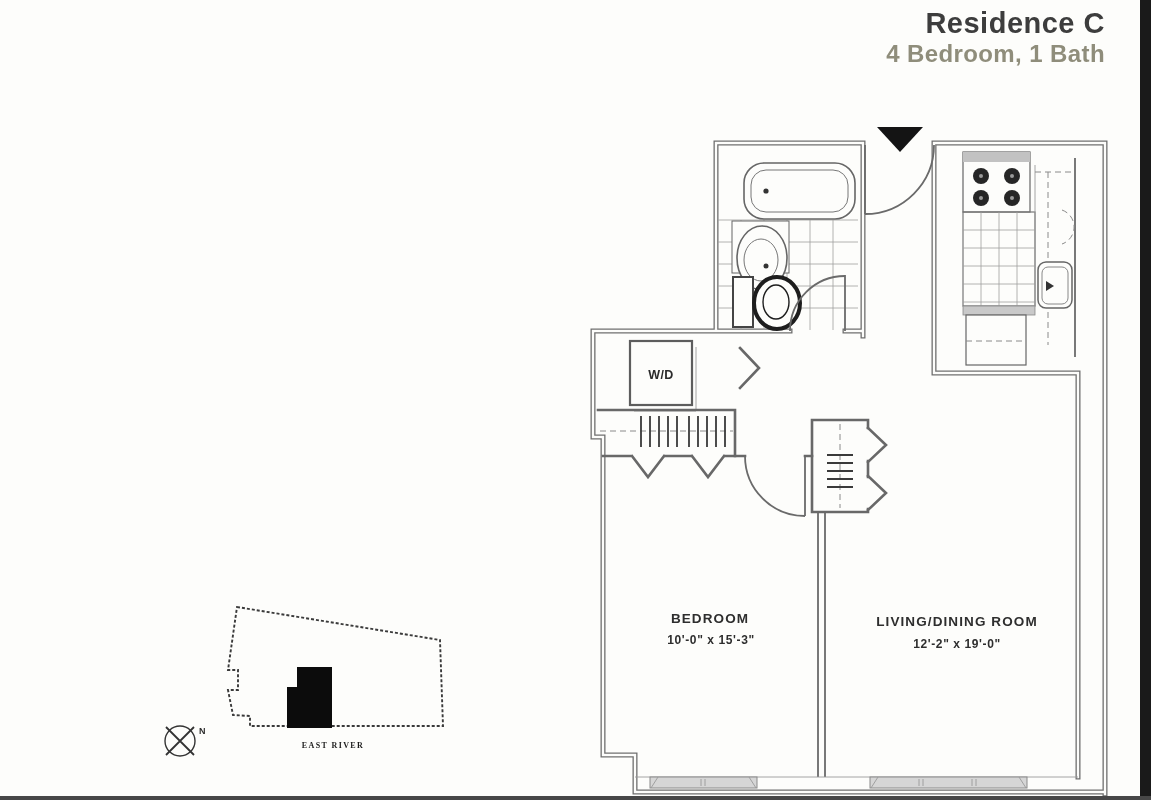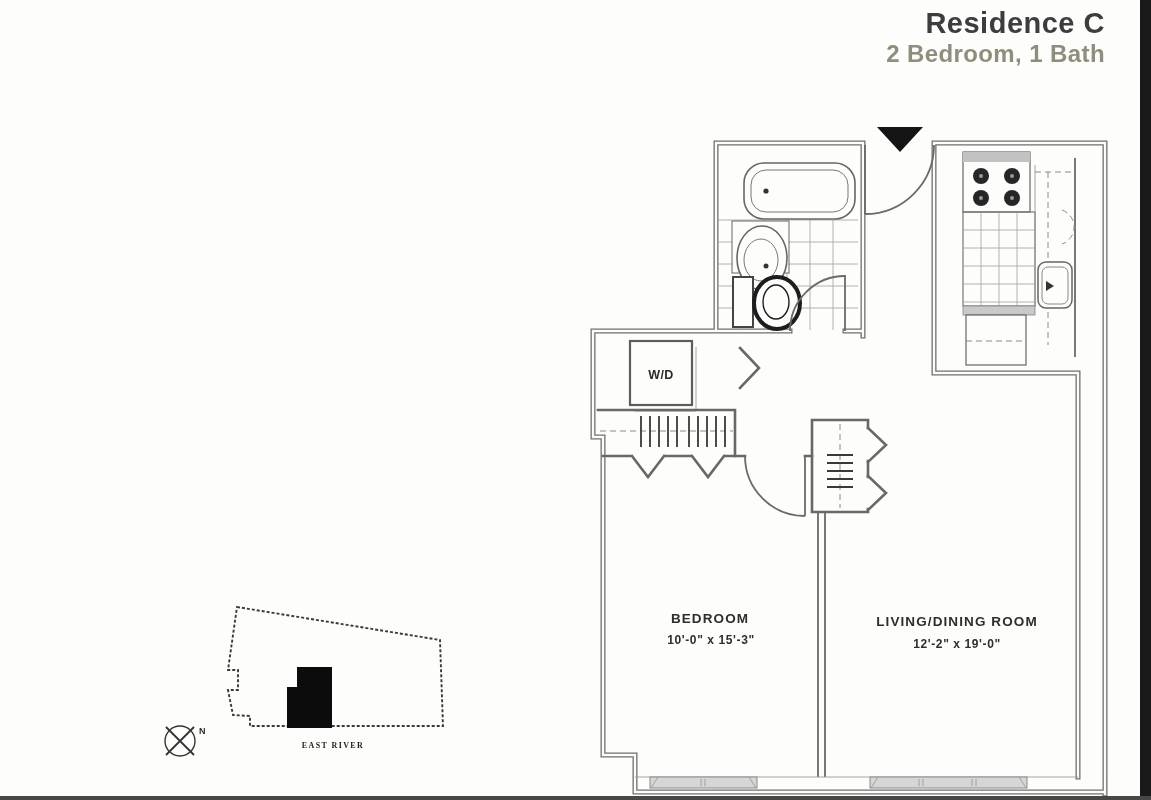--- a/index.html
+++ b/index.html
@@ -35,21 +35,21 @@
   .maplbl{font:bold 8px "Liberation Serif",serif;letter-spacing:1.4px;fill:#1c1c1c;text-anchor:middle;}
   .nlbl{font:bold 9px "Liberation Sans",sans-serif;fill:#2b2b2b;}
 </style>
 </head>
 <body>
 
 <div class="canvas">
 
   <div class="header">
     <div class="title">Residence C</div>
-    <div class="sub">2 Bedroom, 1 Bath</div>
+    <div class="sub">4 Bedroom, 1 Bath</div>
   </div>
 
   <svg class="plan-svg" viewBox="0 0 1151 800">
 
     <g>
       <path class="wall-outer" d="M716,143 L863,143 L863,336
         M716,143 L716,331 L790,331
         M845,331 L863,331
         M716,331 L593,331 L593,437 L603,437 L603,755 L635,755 L635,776
         M635,776 L635,792

